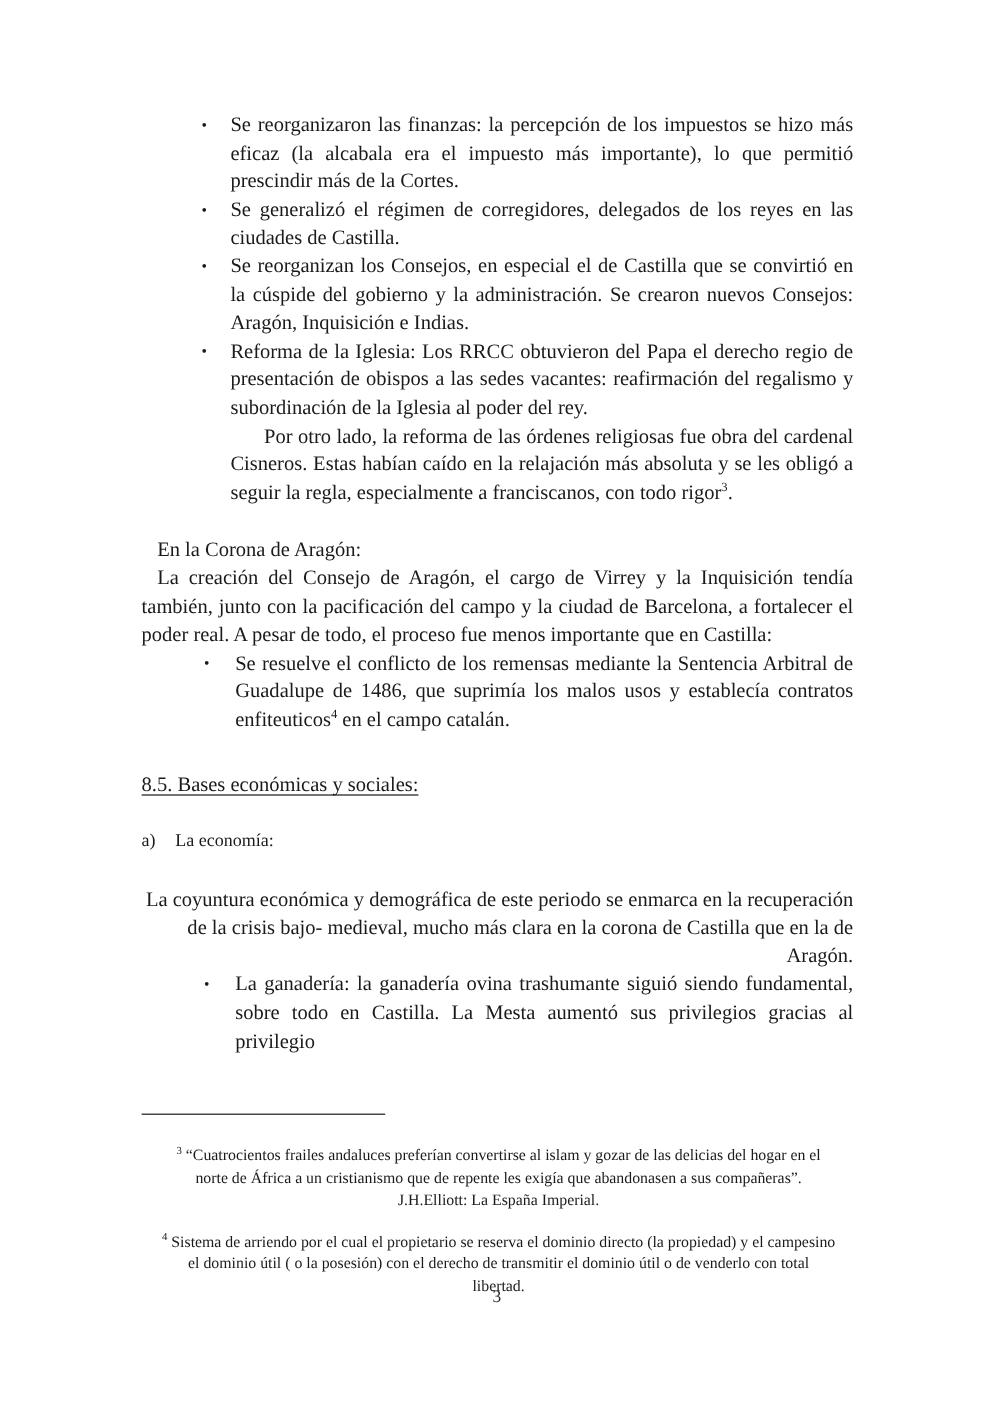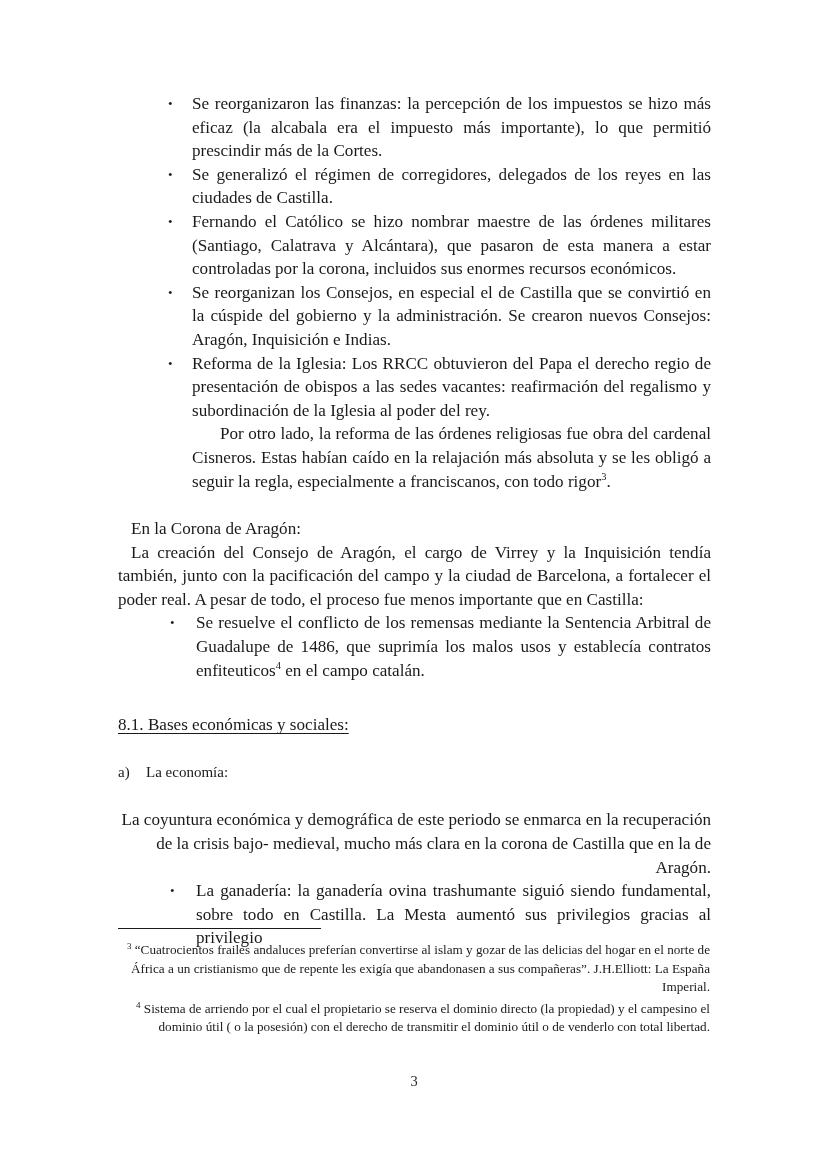--- a/index.html
+++ b/index.html
@@ -126,22 +126,22 @@
   }
   .footnotes {
     position: absolute;
     left: 118px;
     top: 938px;
     width: 595px;
   }
   .footnote {
     font-size: 13.2px;
     line-height: 18.6px;
-    text-align: right;
-    margin: 3px;
+    text-align: center;
+    margin: 16px;
   }
   .footnote sup {
     font-size: 9px;
   }
 
   .page-number {
     position: absolute;
     left: 0;
     top: 1072px;
     width: 828px;
@@ -154,42 +154,41 @@
 </head>
 <body>
 
 <div class="page">
 
   <div class="content">
 
     <ul class="bullets">
       <li>Se reorganizaron las finanzas: la percepción de los impuestos se hizo más eficaz (la alcabala era el impuesto más importante), lo que permitió prescindir más de la Cortes.</li>
       <li>Se generalizó el régimen de corregidores, delegados de los reyes en las ciudades de Castilla.</li>
-      <li>Fernando el Católico se hizo nombrar maestre de las órdenes militares (Santiago, Calatrava y Alcántara), que pasaron de esta manera a estar controladas por la corona, incluidos sus enormes recursos económicos.</li>
       <li>Se reorganizan los Consejos, en especial el de Castilla que se convirtió en la cúspide del gobierno y la administración. Se crearon nuevos Consejos: Aragón, Inquisición e Indias.</li>
       <li>
         <span>Reforma de la Iglesia: Los RRCC obtuvieron del Papa el derecho regio de presentación de obispos a las sedes vacantes: reafirmación del regalismo y subordinación de la Iglesia al poder del rey.</span>
         <div class="subpara"><span>Por otro lado, la reforma de las órdenes religiosas fue obra del cardenal Cisneros. Estas habían caído en la relajación más absoluta y se les obligó a seguir la regla, especialmente a franciscanos, con todo rigor</span><sup>3</sup><span>.</span></div>
       </li>
     </ul>
 
     <div class="spacer-md"></div>
 
     <p class="para indent-sm">En la Corona de Aragón:</p>
 
     <p class="para indent-sm">La creación del Consejo de Aragón, el cargo de Virrey y la Inquisición tendía también, junto con la pacificación del campo y la ciudad de Barcelona, a fortalecer el poder real. A pesar de todo, el proceso fue menos importante que en Castilla:</p>
 
     <ul class="bullets deep">
       <li><span>Se resuelve el conflicto de los remensas mediante la Sentencia Arbitral de Guadalupe de 1486, que suprimía los malos usos y establecía contratos enfiteuticos</span><sup>4</sup><span> en el campo catalán.</span></li>
     </ul>
 
     <div class="spacer-lg"></div>
 
     <div>
-      <span class="heading-underline">8.1. Bases económicas y sociales:</span>
+      <span class="heading-underline">8.5. Bases económicas y sociales:</span>
     </div>
 
     <div class="spacer-md"></div>
 
     <div class="lettered">
       <span class="marker">a)</span><span>La economía:</span>
     </div>
 
     <div class="spacer-md"></div>
 

